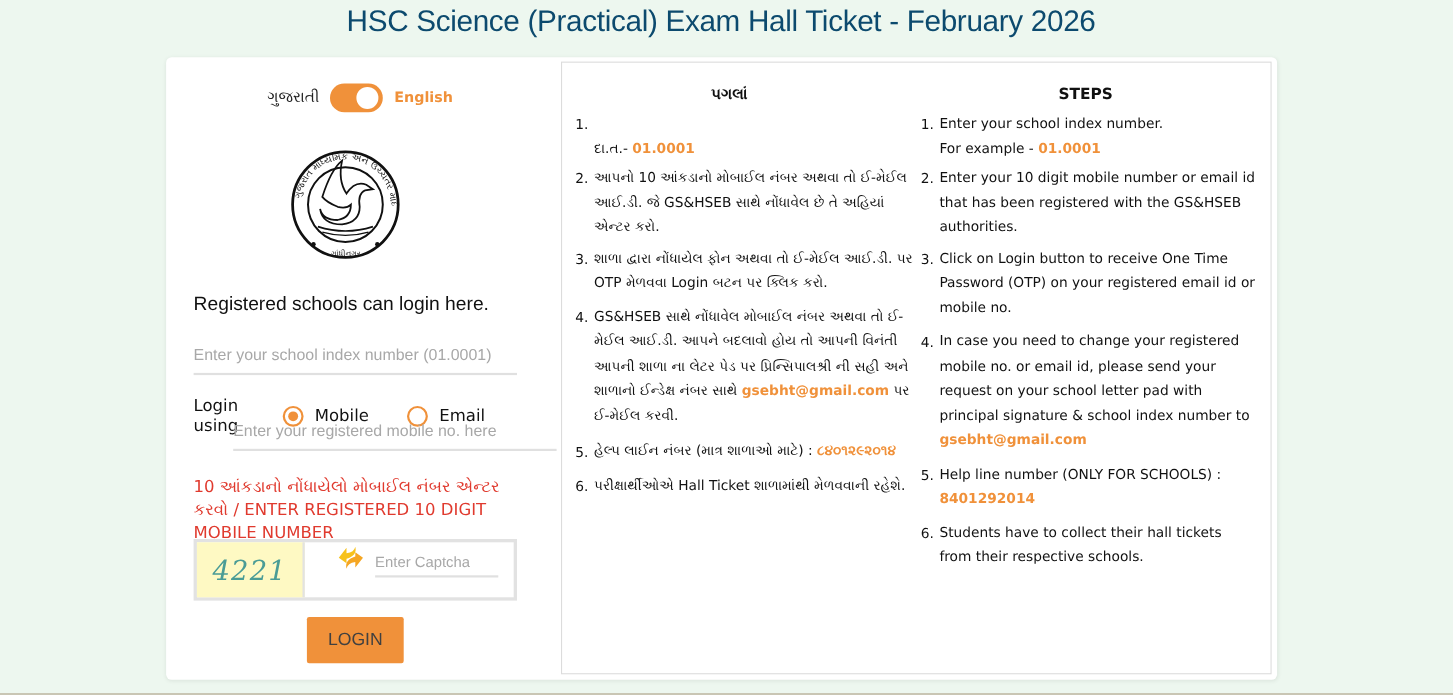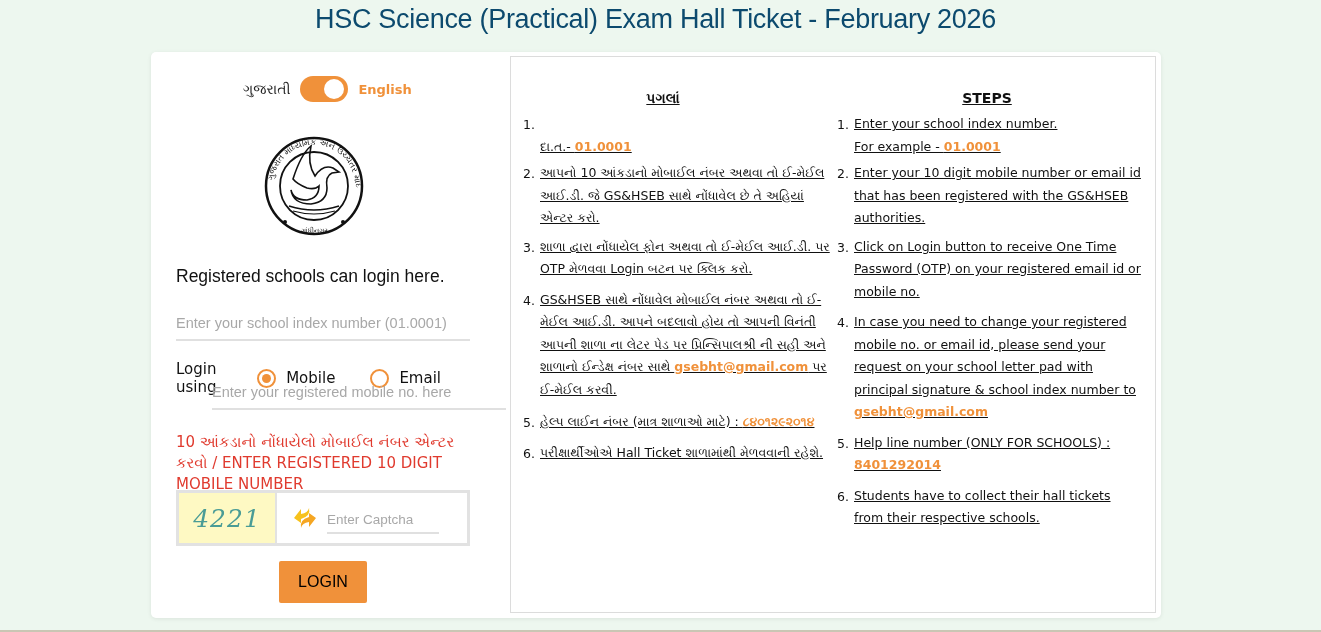--- a/index.html
+++ b/index.html
@@ -77,40 +77,40 @@
   .captcha-box {
     position: absolute; left: 25px; top: 438px; width: 294px; height: 56px;
     border: 3px solid #e2e2e2; display: flex; background: #fff;
   }
   .captcha-img {
     width: 98px; height: 100%; background: #fef9c3; border-right: 2px solid #e2e2e2;
     display: flex; align-items: center; justify-content: center;
     font-family: "DejaVu Serif", serif; font-style: italic; font-size: 25px;
     color: #4a9c96; letter-spacing: 1px;
   }
-  .captcha-right { flex: 1; display: flex; align-items: center; padding-left: 14px; gap: 8px; }
+  .captcha-right { flex: 1; display: flex; padding-left: 28px; gap: 8px; }
   .refresh { width: 28px; height: 28px; cursor: pointer; }
   .captcha-input {
     width: 112px; height: 28px; border: none; border-bottom: 2px solid #e0e0e0;
     outline: none; font-family: "Liberation Sans", sans-serif; font-size: 13.5px;
     background: transparent; margin-top: 4px;
   }
   .captcha-input::placeholder { color: #a8a8a8; }
   .login-btn {
     position: absolute; left: 128px; top: 509px; width: 88px; height: 42px;
-    background: #f0913a; color: #000000; border: none; border-radius: 2px;
+    background: #f0913a; color: #404040; border: none; border-radius: 2px;
     font-family: "Liberation Sans", sans-serif; font-size: 16px; cursor: pointer;
   }
   
   .steps-panel {
     position: absolute; left: 359px; top: 4px; width: 646px; height: 557px;
     border: 1px solid #dcdcdc; background: #fff;
   }
   .col {
-    position: absolute; top: 16px; font-size: 12.5px; line-height: 22.5px; color: #111; text-decoration: underline;
+    position: absolute; top: 4px; font-size: 12.5px; line-height: 22.5px; color: #111;
   }
   .col.gu { left: 12px; width: 318px; }
   .col.en { left: 326px; width: 306px; }
   .col h3 {
     text-align: center; font-size: 14px; font-weight: bold; margin-top: 14px;
     height: 26px;
   }
   .col.gu h3 { width: 280px; }
   .col.en h3 { width: 300px; }
   .col ol { list-style: none; }

